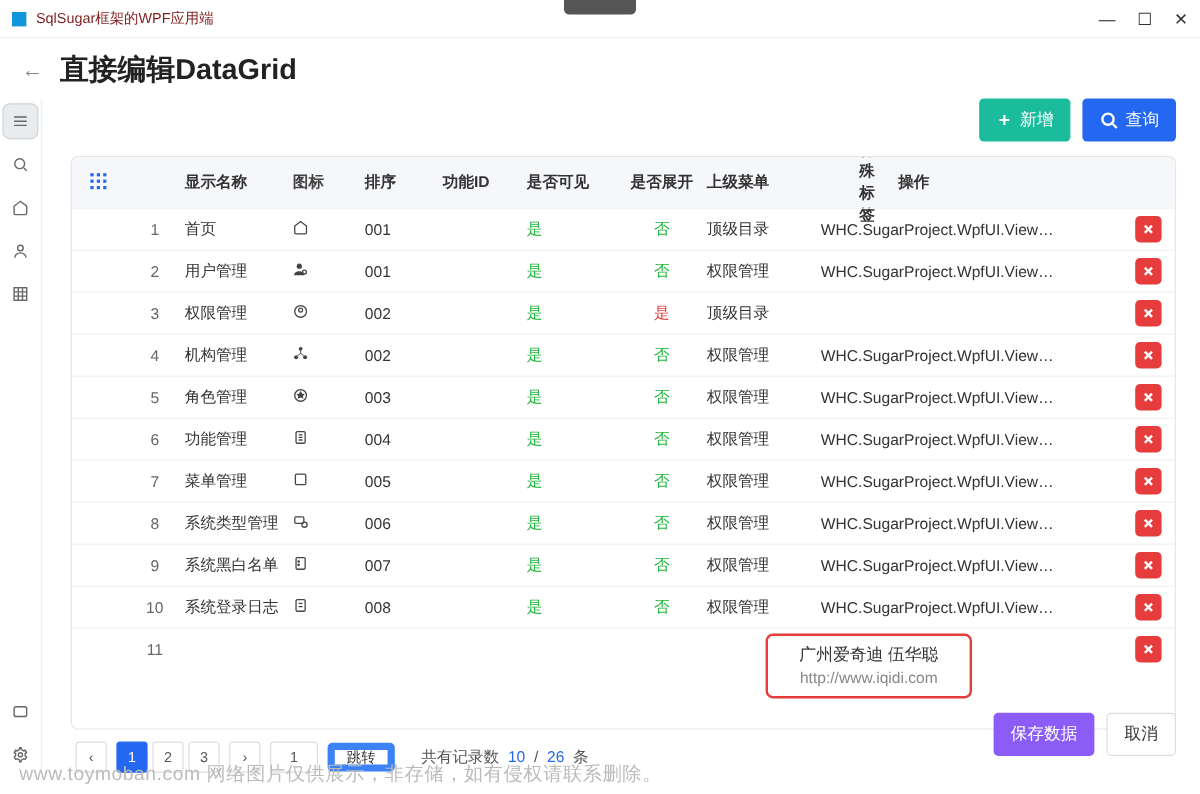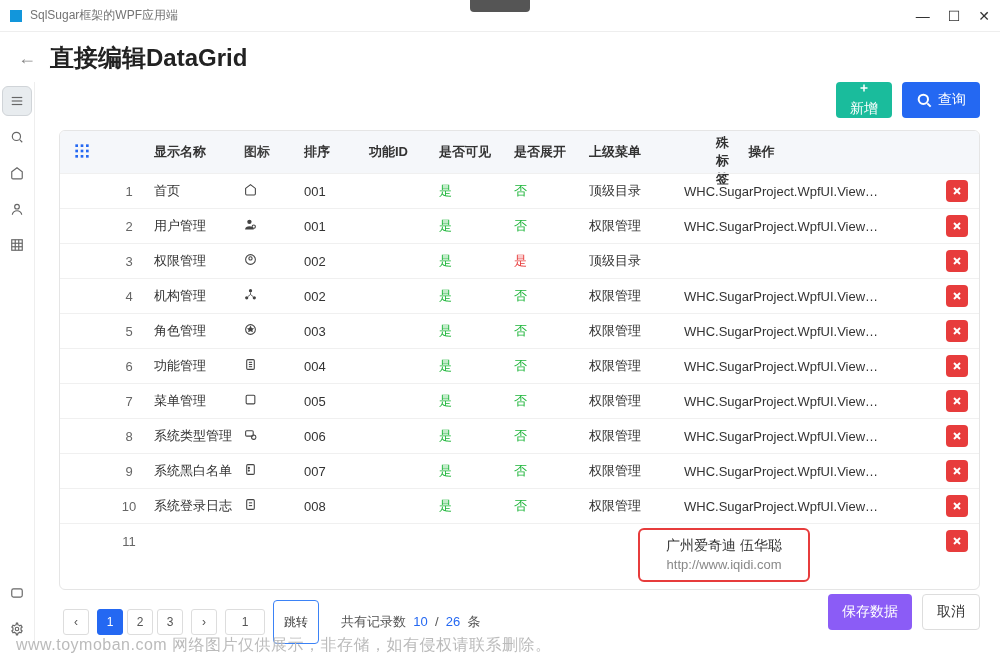--- a/index.html
+++ b/index.html
@@ -1,50 +1,50 @@
 <!DOCTYPE html>
 <html><head>
 <meta charset="utf-8">
 <style>
 * { box-sizing: border-box; margin: 0; padding: 0; }
 body { font-family: "Microsoft YaHei", Arial, sans-serif; font-size: 13px; color: #333; background: #fff; width: 1000px; height: 662px; overflow: hidden; position: relative; }
 .titlebar { height: 32px; display: flex; align-items: center; padding: 0 10px; border-bottom: 1px solid #eee; }
 .titlebar .app-icon { width: 12px; height: 12px; background: #1296db; margin-right: 8px; }
-.titlebar .title { flex: 1; font-size: 12px; color: #737373; }
+.titlebar .title { flex: 1; font-size: 12px; color: #7f1d1d; }
 .titlebar .notch { position: absolute; top: 0; left: 50%; transform: translateX(-50%); width: 60px; height: 12px; background: #555; border-radius: 0 0 4px 4px; }
 .titlebar .win-btns { display: flex; gap: 18px; }
 .titlebar .win-btns span { font-size: 14px; color: #333; cursor: pointer; font-family: Arial; }
 .page-header { display: flex; align-items: center; padding: 10px 20px 8px 18px; }
 .page-header .back-arrow { font-size: 18px; color: #888; margin-right: 14px; cursor: pointer; }
 .page-header h1 { font-size: 24px; font-weight: 700; color: #222; }
 .content-wrapper { display: flex; height: calc(100% - 100px); }
 .sidebar { width: 38px; border-right: 1px solid #eee; display: flex; flex-direction: column; align-items: center; padding-top: 4px; gap: 6px; }
 .sidebar .side-item { width: 30px; height: 30px; display: flex; align-items: center; justify-content: center; border-radius: 6px; cursor: pointer; color: #666; font-size: 15px; }
 .sidebar .side-item.active { background: #e8ecef; border: 1px solid #d0d4d8; }
 .sidebar .spacer { flex: 1; }
 .main { flex: 1; padding: 0 20px 0 24px; position: relative; display: flex; flex-direction: column; }
 .action-bar { display: flex; justify-content: flex-end; gap: 10px; margin-bottom: 12px; }
 .btn { height: 36px; padding: 0 14px; border: none; border-radius: 4px; color: #fff; font-size: 14px; cursor: pointer; display: flex; align-items: center; gap: 6px; }
-.btn-add { background: #1abc9c; flex-direction: column; }
+.btn-add { background: #1abc9c; }
 .btn-search { background: #2468f2; }
 .btn-save { background: #8b5cf6; }
 .btn-cancel { background: #fff; border: 1px solid #ddd; color: #333; }
-.btn-jump { background: #fff; border: 1px solid #3b82f6; color: #333; font-size: 12px; height: 44px; padding: 0 10px; }
+.btn-jump { background: #fff; border: 6px solid #3b82f6; color: #333; font-size: 12px; height: 24px; padding: 0 10px; }
 .grid-container { border: 1px solid #e5e5e5; border-radius: 6px; overflow: hidden; flex: 1; display: flex; flex-direction: column; }
 .grid-header { display: flex; background: #f5f7fa; height: 42px; align-items: center; font-weight: 600; color: #333; font-size: 13px; }
 .grid-body { flex: 1; overflow-y: auto; }
 .grid-row { display: flex; height: 35px; align-items: center; border-top: 1px solid #f0f0f0; }
 .col-sel { width: 44px; text-align: center; }
 .col-idx { width: 50px; text-align: center; color: #666; }
 .col-name { width: 90px; }
 .col-icon { width: 60px; text-align: left; color: #444; }
 .col-sort { width: 65px; }
 .col-fid { width: 70px; }
 .col-vis { width: 75px; }
-.col-exp { width: 75px; }
+.col-exp { width: 75px; text-align: center; }
 .col-parent { width: 95px; }
 .col-winform { width: 195px; white-space: nowrap; overflow: hidden; text-overflow: ellipsis; }
 .col-tag { width: 55px; padding-left: 32px; }
 .col-op { width: 45px; text-align: center; }
 .grid-header .col-sel svg { color: #2468f2; }
 .green { color: #1eb53a; }
 .red { color: #e73c3c; }
 .del-btn { width: 22px; height: 22px; background: #e73c3c; border-radius: 4px; display: inline-flex; align-items: center; justify-content: center; cursor: pointer; }
 .del-btn svg { color: #fff; }
 .footer-bar { display: flex; align-items: center; gap: 8px; padding: 10px 4px 0 4px; font-size: 13px; color: #555; }

